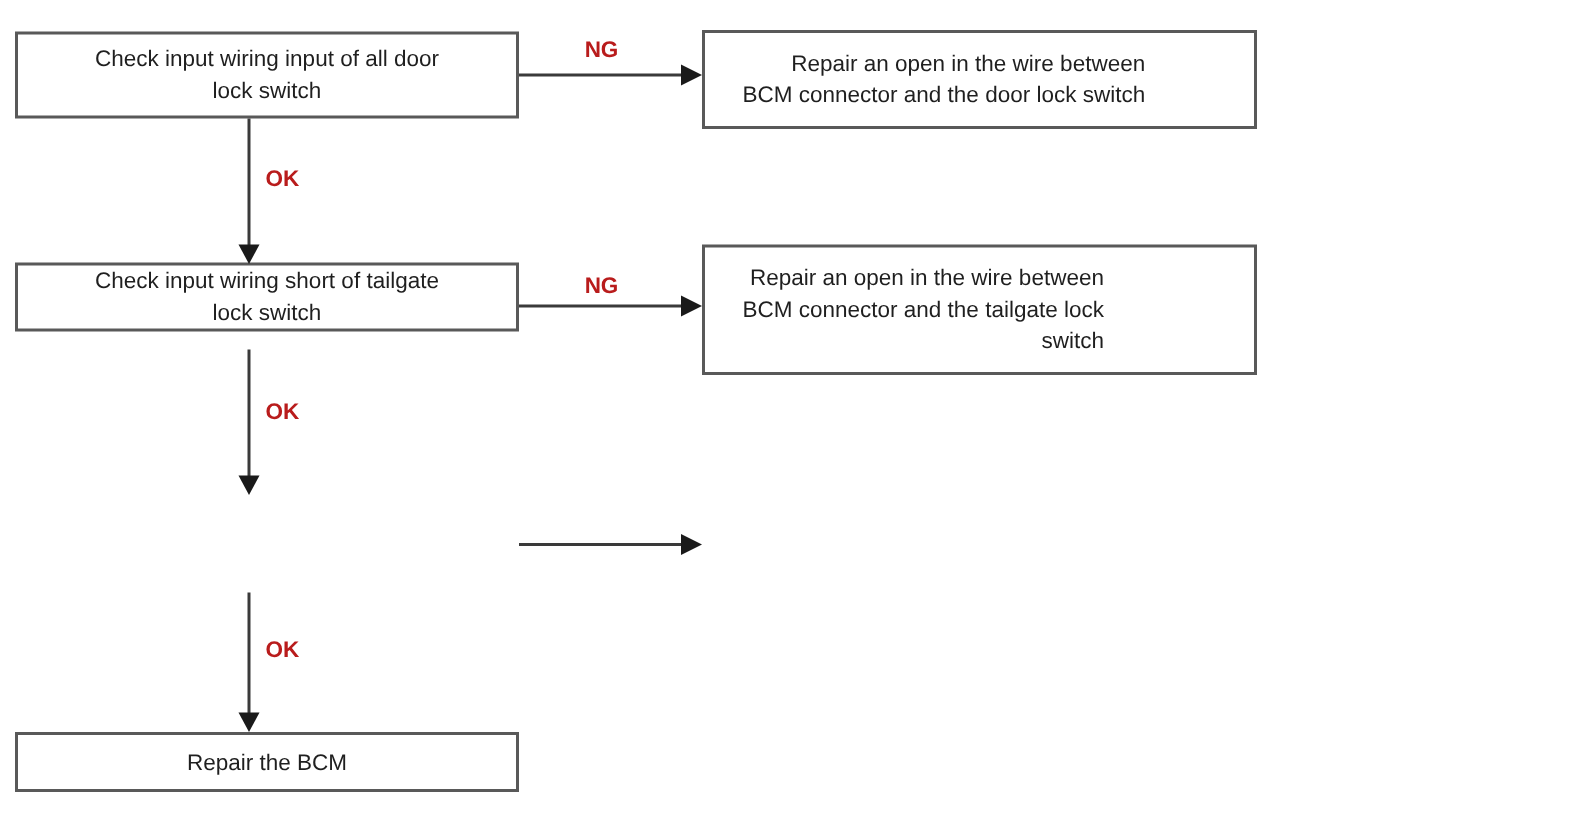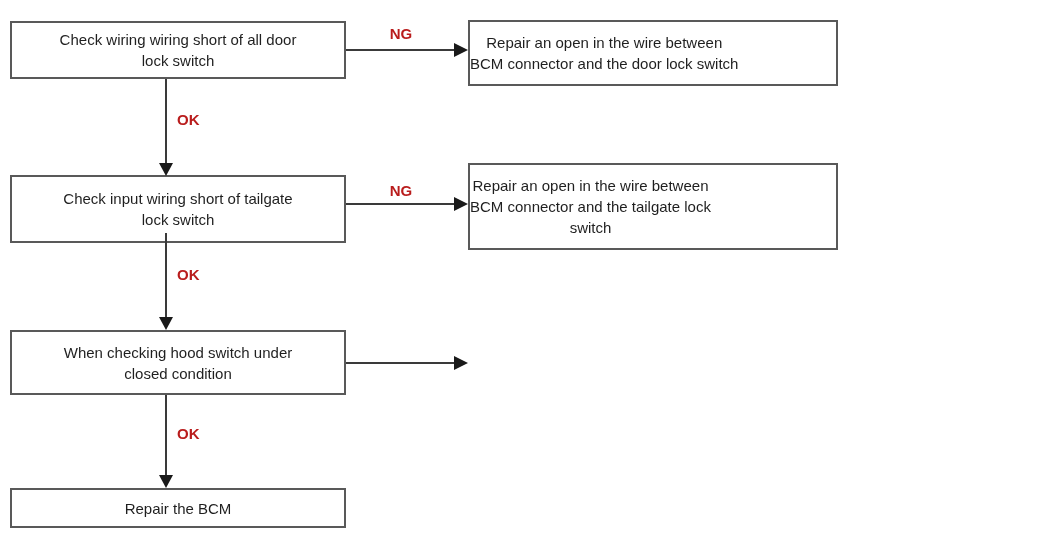--- a/index.html
+++ b/index.html
@@ -25,27 +25,27 @@
     color: #1f1f1f;
     font-size: 15px;
     line-height: 21px;
   }
   .box .txt {
     white-space: pre-line;
     text-align: center;
   }
   .box.action { justify-content: flex-start; }
   .box.action .txt {
-    text-align: center;
-    padding-left: 0;
+    text-align: right;
+    padding-left: 25px;
     padding-right: 8px;
   }
   
   #step1 { left: 10px;  top: 21px;  width: 336px; height: 58px; }
-  #step2 { left: 10px;  top: 175px; width: 336px; height: 68px; }
+  #step2 { left: 10px;  top: 175px; width: 336px; height: 46px; }
   #step3 { left: 10px;  top: 330px; width: 336px; height: 65px; }
   #step4 { left: 10px;  top: 488px; width: 336px; height: 40px; }
   
   #action1 { left: 468px; top: 20px;  width: 370px; height: 66px; }
   #action2 { left: 468px; top: 163px; width: 370px; height: 87px; }
   #action3 { left: 468px; top: 344px; width: 370px; height: 46px; }
   
   .hline { position: absolute; height: 2px; background: #3a3a3a; }
   .vline { position: absolute; width: 2px;  background: #3a3a3a; }
   #ng1-line  { left: 346px; top: 49px;  width: 109px; }
@@ -90,30 +90,26 @@
     left: 340px; top: 320px; width: 132px;
     text-align: center; white-space: pre-line; line-height: 18px;
   }
 </style>
 </head>
 <body>
 
 <div id="canvas">
 
   <div class="box" id="step1">
-    <span class="txt">Check wiring wiring short of all door
+    <span class="txt">Check input wiring input of all door
 lock switch</span>
   </div>
   <div class="box" id="step2">
     <span class="txt">Check input wiring short of tailgate
 lock switch</span>
-  </div>
-  <div class="box" id="step3">
-    <span class="txt">When checking hood switch under
-closed condition</span>
   </div>
   <div class="box" id="step4">
     <span class="txt">Repair the BCM</span>
   </div>
 
   <div class="box action" id="action1">
     <span class="txt">Repair an open in the wire between
 BCM connector and the door lock switch</span>
   </div>
   <div class="box action" id="action2">

